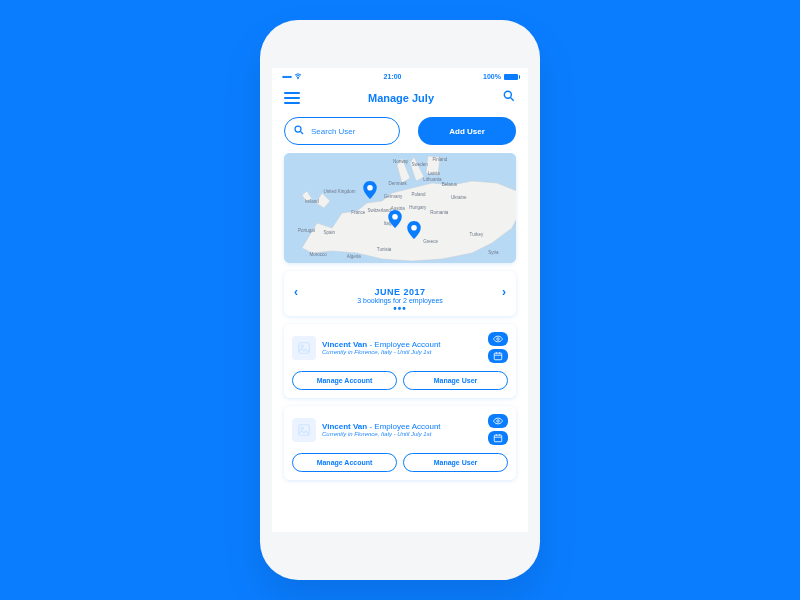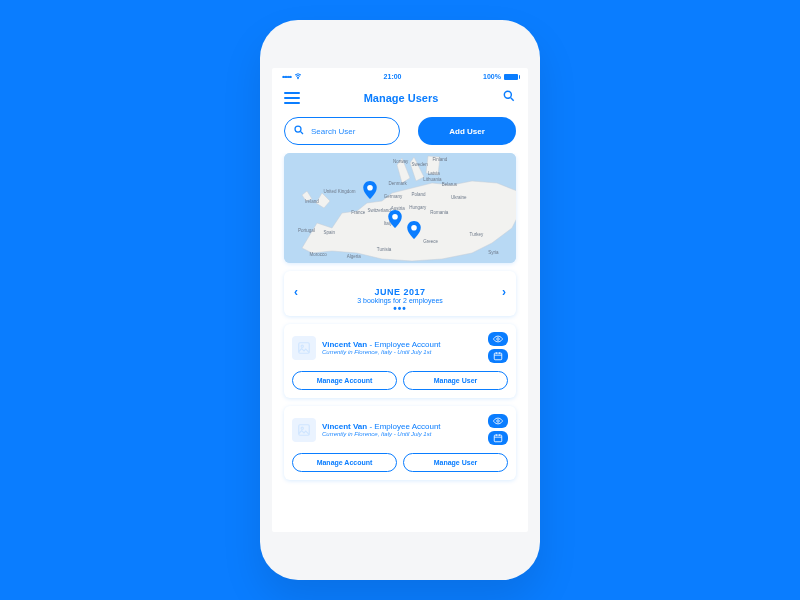--- a/index.html
+++ b/index.html
@@ -173,21 +173,21 @@
         <span class="battery"></span>
       </div>
     </div>
 
     <div class="header">
       <div class="hamburger">
           <span></span>
           <span></span>
           <span></span>
         </div>
-      <div class="title">Manage Users</div>
+      <div class="title">Manage July</div>
       <div class="search-glass">
         <svg viewBox="0 0 24 24" fill="none" stroke="#0a7dff" stroke-width="2.5">
             <circle cx="10" cy="10" r="6"></circle>
             <line x1="15" y1="15" x2="20" y2="20"></line>
           </svg>
       </div>
     </div>
 
     <div class="actions">
       <div class="search-pill">

